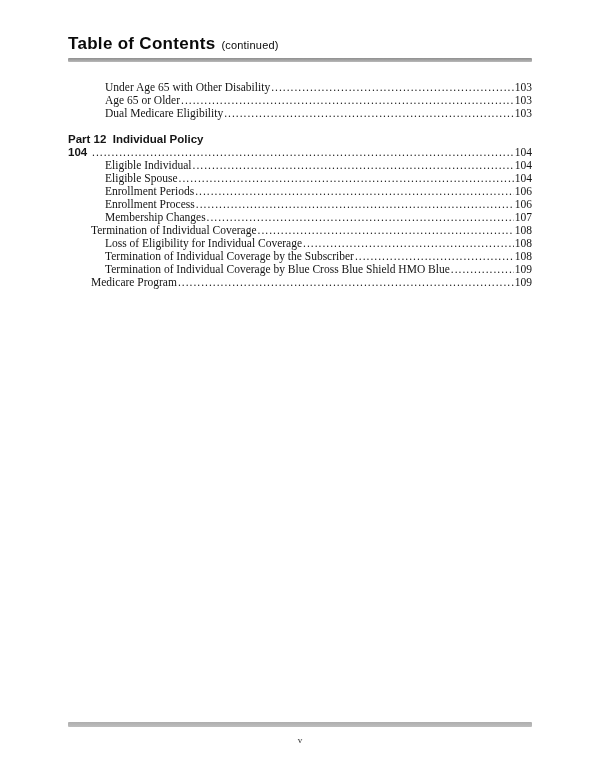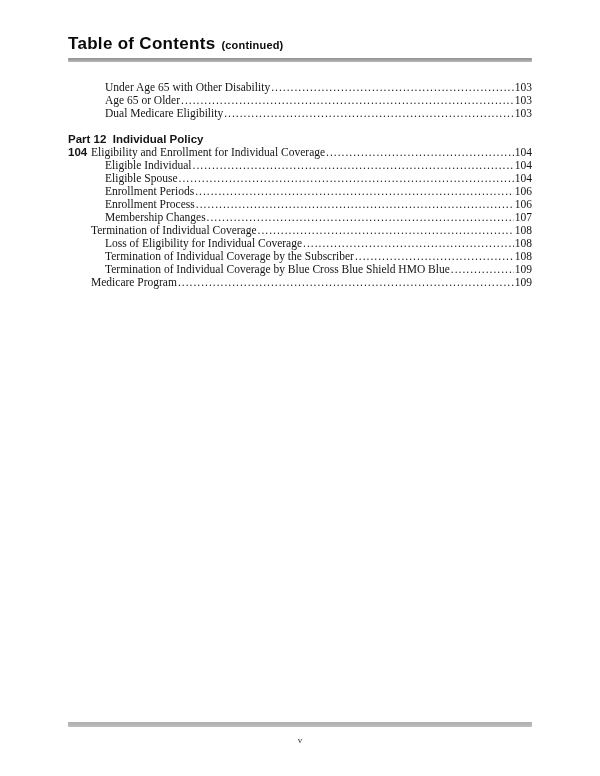--- a/index.html
+++ b/index.html
@@ -20,21 +20,21 @@
     font-family: "Liberation Sans", sans-serif;
     font-weight: bold;
     font-size: 17px;
     line-height: 19px;
     letter-spacing: 0.3px;
     color: #0a0a0a;
     white-space: nowrap;
   }
   .title-suffix {
     font-family: "Liberation Sans", sans-serif;
-    font-weight: bold;
+    font-weight: normal;
     font-size: 11px;
     letter-spacing: 0.2px;
     margin-left: 6px;
     color: #0a0a0a;
   }
   .title-rule {
     height: 4px;
     margin-top: 3px;
     background: linear-gradient(#8f8f8f, #b8b8b8);
     border-radius: 1px;
@@ -119,21 +119,20 @@
         <span class="toc-label">Dual Medicare Eligibility</span>
         <span class="toc-leader"></span>
         <span class="toc-page">103</span>
       </div>
       <div class="toc-row lvl0 gap">
         <span class="toc-label">Part 12  Individual Policy</span>
         <span class="toc-leader"></span>
         <span class="toc-page">104</span>
       </div>
       <div class="toc-row lvl1">
-        <span class="toc-label">Eligibility and Enrollment for Individual Coverage</span>
         <span class="toc-leader"></span>
         <span class="toc-page">104</span>
       </div>
       <div class="toc-row lvl2">
         <span class="toc-label">Eligible Individual</span>
         <span class="toc-leader"></span>
         <span class="toc-page">104</span>
       </div>
       <div class="toc-row lvl2">
         <span class="toc-label">Eligible Spouse</span>

